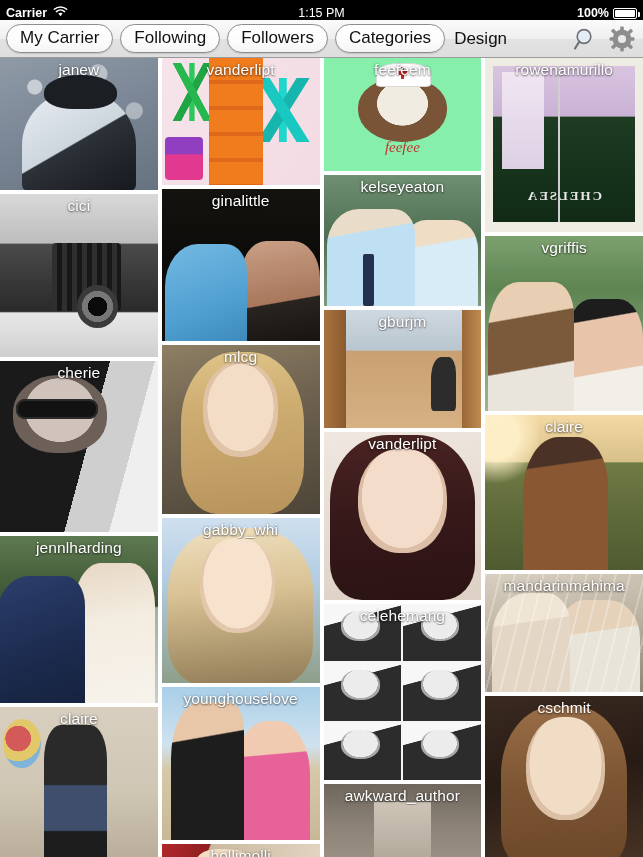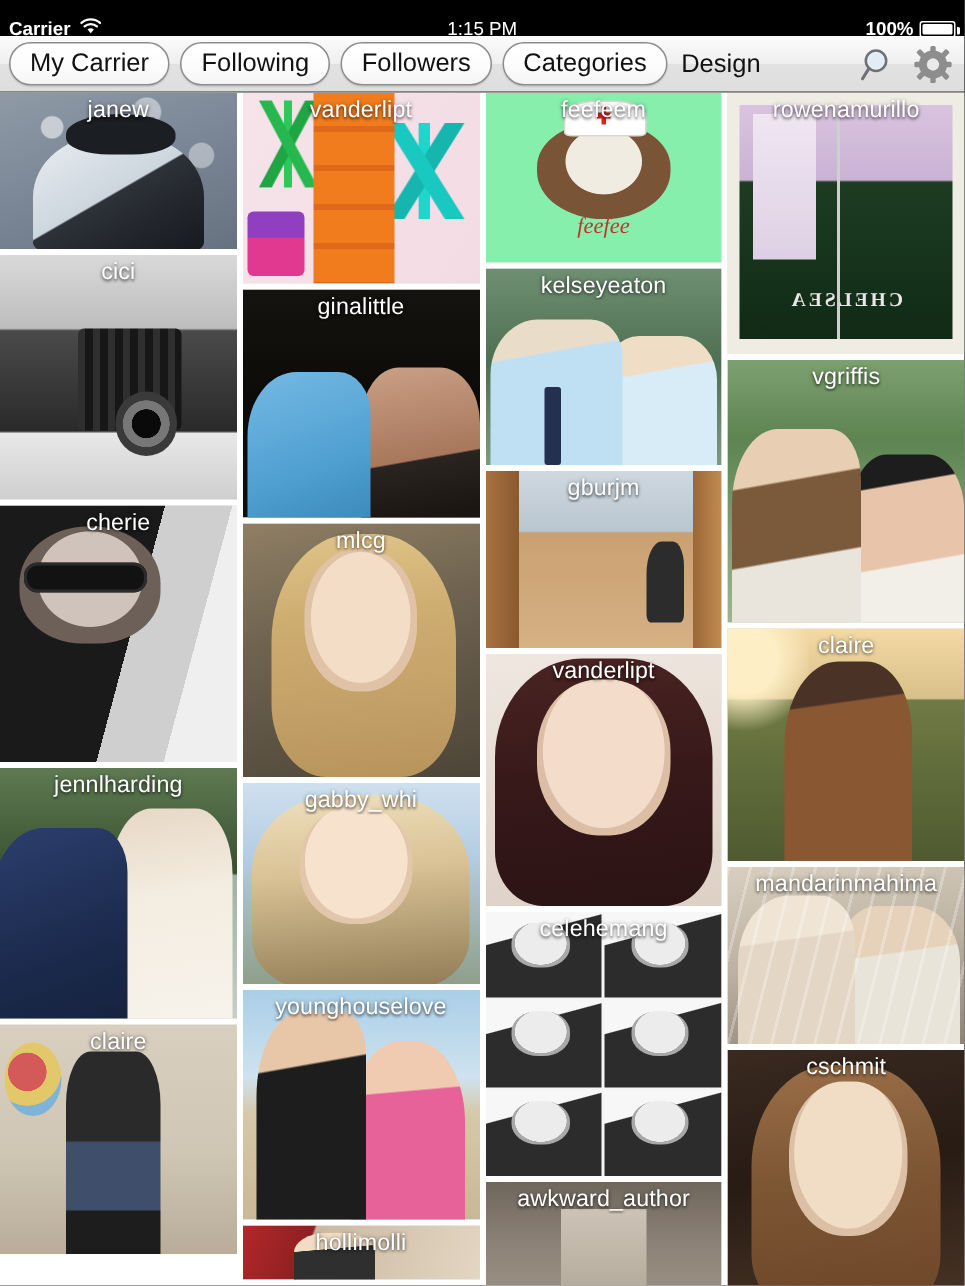--- a/index.html
+++ b/index.html
@@ -7,23 +7,23 @@
     width:643px; height:857px;
     background:#000;
     font-family:"Liberation Sans", sans-serif;
     overflow:hidden;
   }
 
   
   .statusbar{
     height:20px; width:100%;
     background:#000;
-    display:flex; align-items:flex-start;
+    display:flex; align-items:flex-end;
     color:#fff; font-size:12.5px; font-weight:bold;
-    padding:12px 6px; position:relative;
+    padding:0 6px; position:relative;
   }
   .sb-left{ display:flex; align-items:center; gap:6px; }
   .sb-center{
     position:absolute; left:0; right:0; text-align:center;
     font-size:12.5px; font-weight:normal; pointer-events:none;
   }
   .sb-right{ margin-left:auto; display:flex; align-items:center; gap:4px; z-index:2;}
   .wifi{ display:inline-block; }
   .battery{
     width:24px; height:11px; border:1.3px solid #fff; border-radius:2px;
@@ -487,21 +487,21 @@
         </g>
         <circle cx="13" cy="13" r="4.1" fill="#e9e9e9"></circle>
       </svg>
     </span>
   </div>
 </div>
 
 <div class="grid">
 
   <div class="col">
-    <div class="tile" style="height:104px">
+    <div class="tile" style="height:132px">
       <div class="art ph a-penguin"></div>
       <div class="user">janew</div>
     </div>
     <div class="tile" style="height:163px">
       <div class="art ph a-camera"></div>
       <div class="user">cici</div>
     </div>
     <div class="tile" style="height:171px">
       <div class="art ph a-cherie"></div>
       <div class="user">cherie</div>
@@ -526,21 +526,21 @@
       <div class="user">vanderlipt</div>
     </div>
     <div class="tile" style="height:152px">
       <div class="art ph a-night"></div>
       <div class="user">ginalittle</div>
     </div>
     <div class="tile" style="height:169px">
       <div class="art ph a-mlcg"></div>
       <div class="user">mlcg</div>
     </div>
-    <div class="tile" style="height:134px">
+    <div class="tile" style="height:165px">
       <div class="art ph a-gabby"></div>
       <div class="user">gabby_whi</div>
     </div>
     <div class="tile" style="height:153px">
       <div class="art ph a-beach"></div>
       <div class="user">younghouselove</div>
     </div>
     <div class="tile" style="height:36px">
       <div class="art ph a-holli"></div>
       <div class="user">hollimolli</div>

